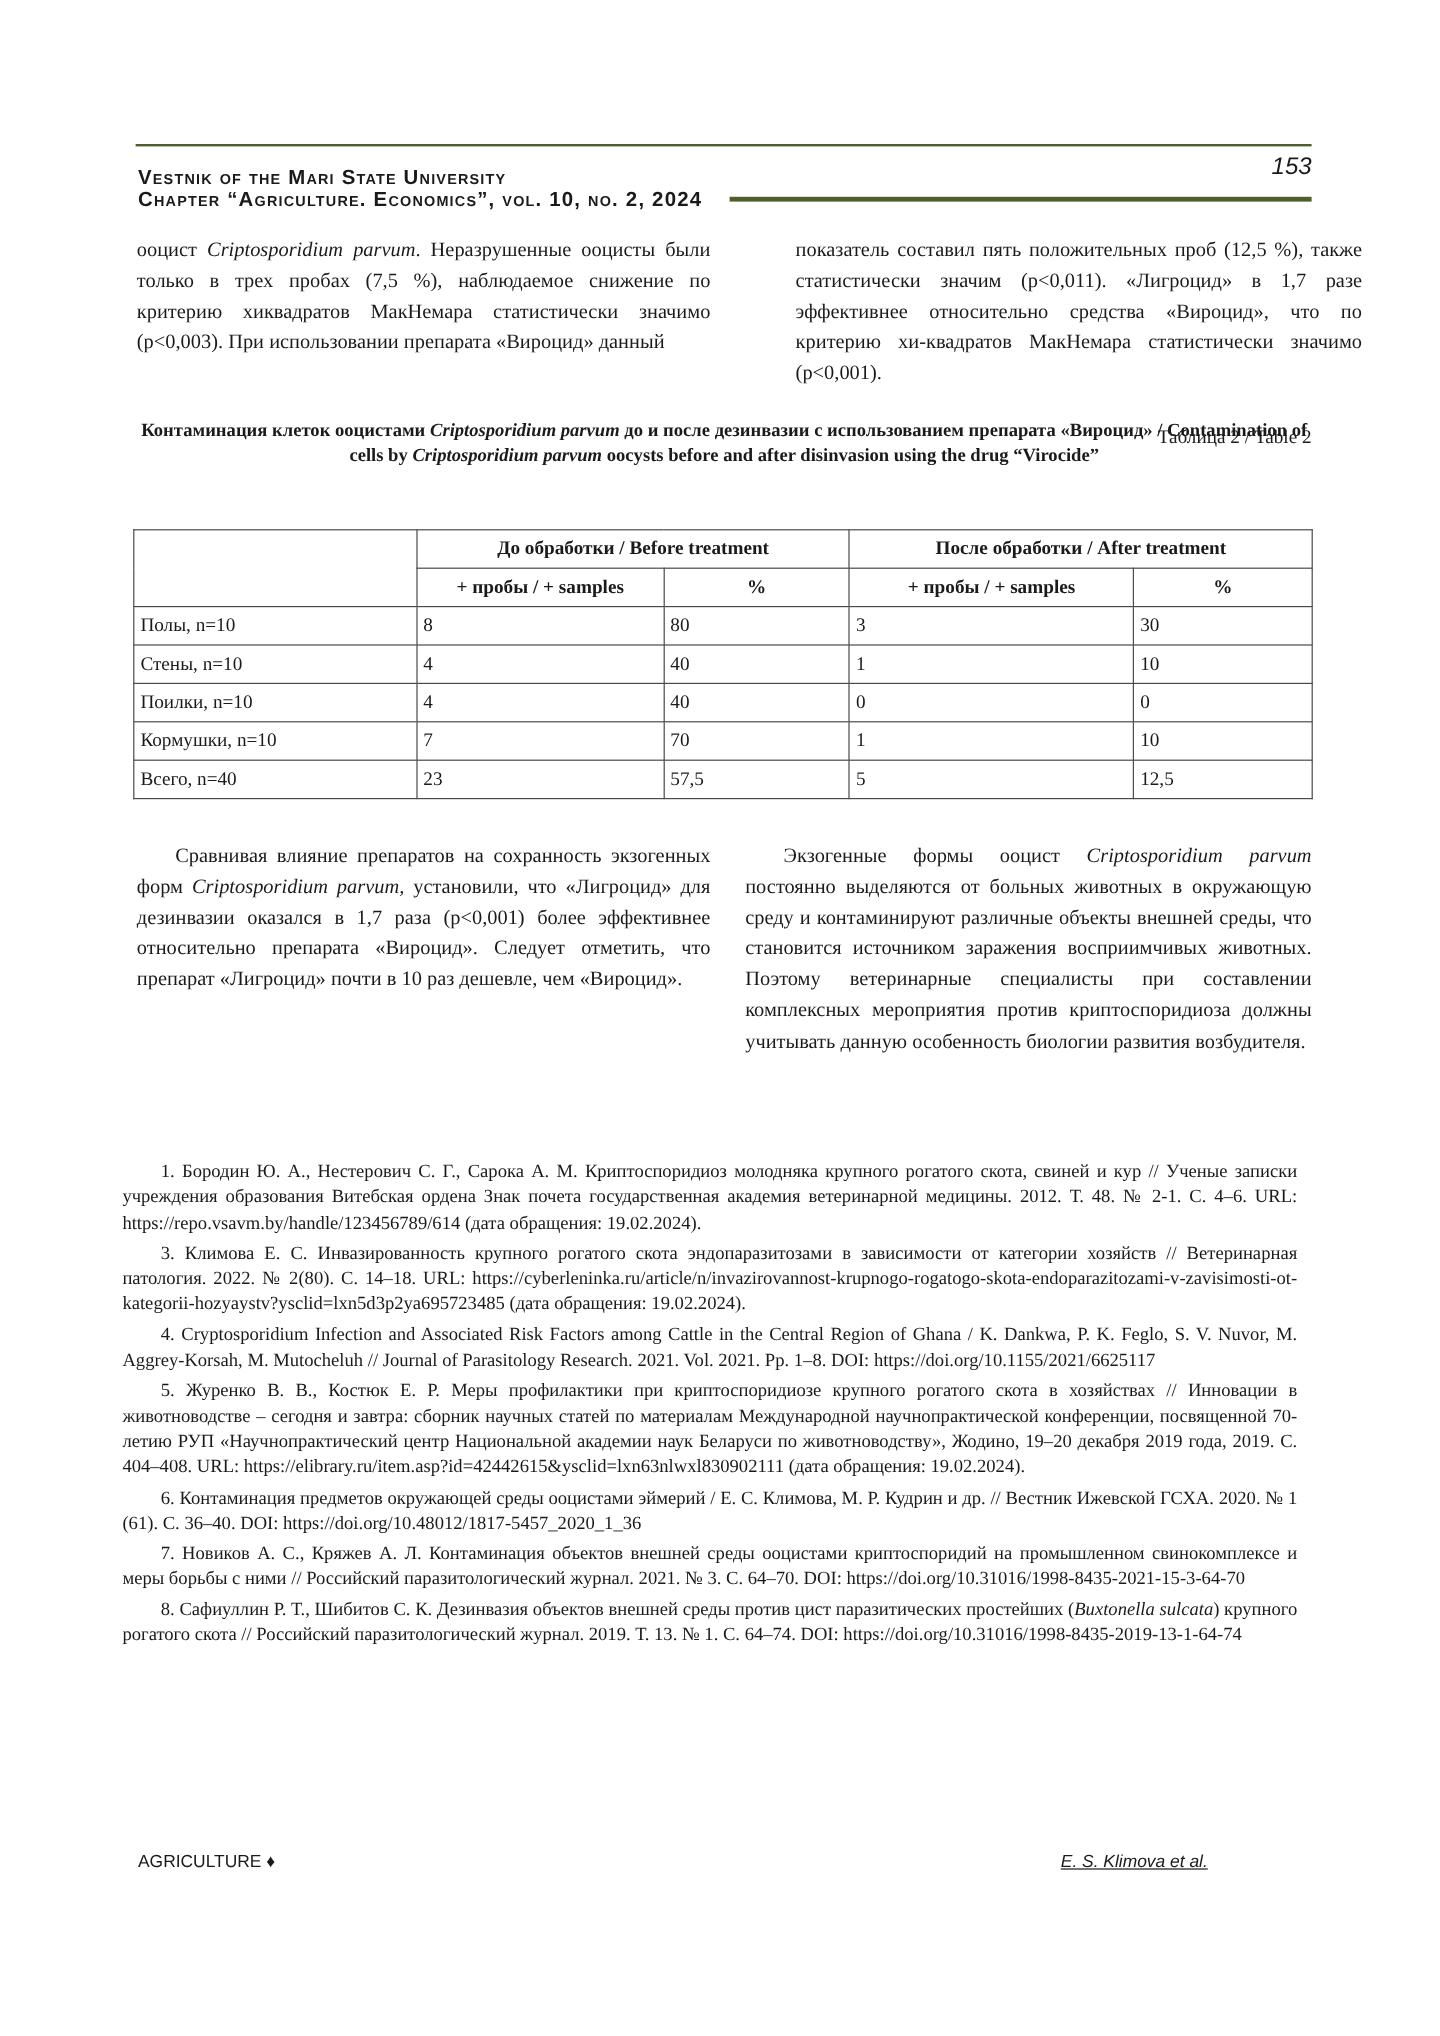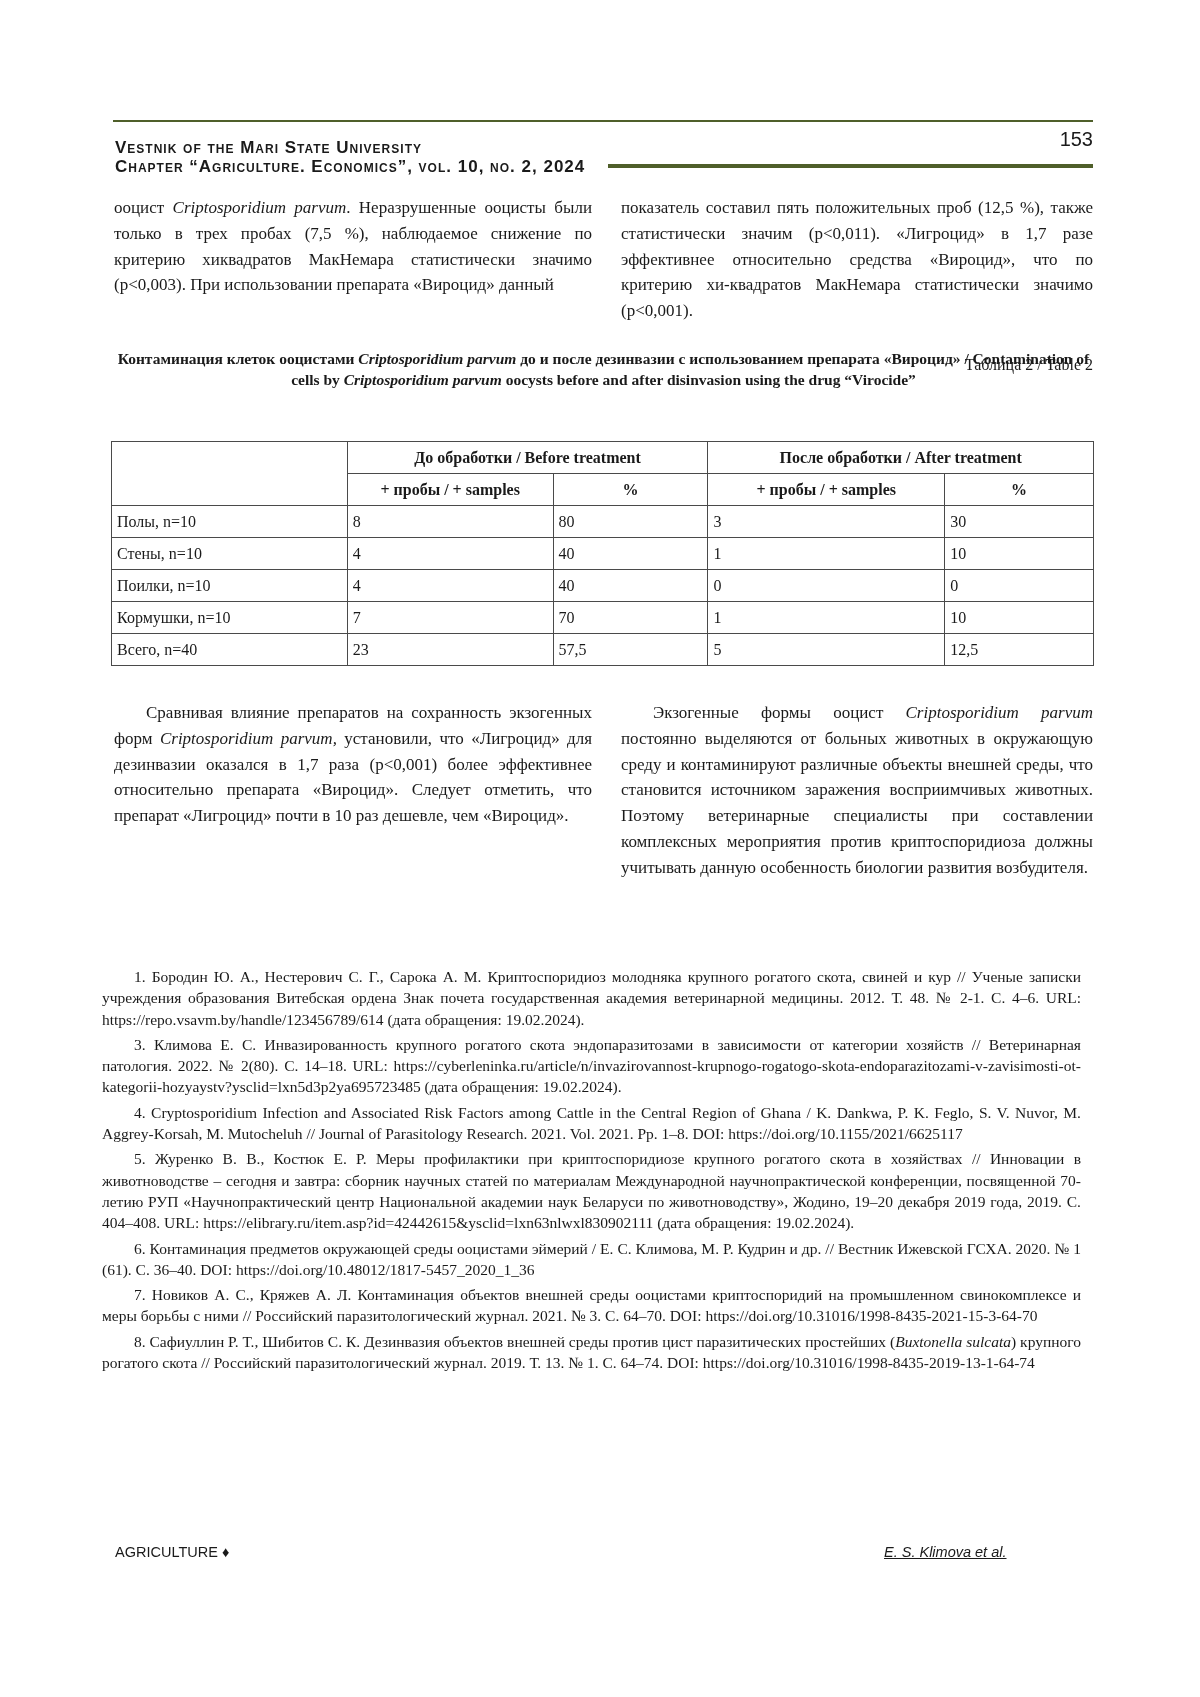--- a/index.html
+++ b/index.html
@@ -1,21 +1,21 @@
 <!DOCTYPE html>
 <html><head>
 <meta charset="utf-8">
 <style>
   html, body { margin: 0; padding: 0; background: #ffffff; }
   body { width: 1200px; height: 1697px; position: relative; color: #1a1a1a; font-family: "Liberation Serif", serif; }
   .top-rule { position: absolute; left: 113px; top: 120px; width: 980px; height: 2px; background: #4f5f2a; }
   .hdr { position: absolute; left: 115px; top: 138px; font-family: Liberation Sans, sans-serif; font-weight: bold; font-size: 17px; letter-spacing: 1px; font-variant: small-caps; line-height: 19px; }
   .hdr div { white-space: nowrap; }
   .hdr-rule { position: absolute; left: 608px; top: 164px; width: 485px; height: 4px; background: #4f5f2a; }
-  .page-num { position: absolute; right: 107px; top: 128px; font-family: "Liberation Sans", sans-serif; font-size: 20px; }
+  .page-num { position: absolute; right: 107px; top: 128px; font-family: "Liberation Sans", sans-serif; font-style: italic; font-size: 20px; }
   .col { position: absolute; font-size: 17px; line-height: 25.8px; text-align: justify; }
   .col p { margin: 0; }
   .col .indent { text-indent: 32px; }
   .left-col { left: 114px; width: 478px; }
   .right-col { left: 621px; width: 472px; }
   i { font-style: italic; }
   .tbl-label { position: absolute; right: 107px; top: 332px; font-size: 16px; margin-top: 24px; }
   .tbl-caption { position: absolute; left: 114px; width: 979px; top: 348px; text-align: center; font-weight: bold; font-size: 15.5px; line-height: 21px; }
   table.data { position: absolute; left: 111px; top: 441px; width: 983px; border-collapse: collapse; font-size: 16px; }
   table.data td, table.data th { border: 1.5px solid #4a4a4a; height: 31px; padding: 0 5px; font-weight: normal; }
@@ -34,21 +34,21 @@
 <div class="hdr">
   <div>Vestnik of the Mari State University</div>
   <div>Chapter “Agriculture. Economics”, vol. 10, no. 2, 2024</div>
 </div>
 <div class="hdr-rule"></div>
 <div class="page-num">153</div>
 
 <div class="col left-col" style="top:195px;">
   <p><span>ооцист </span><i>Criptosporidium parvum</i><span>. Неразрушенные ооцисты были только в трех пробах (7,5 %), наблюдаемое снижение по критерию хиквадратов МакНемара статистически значимо (p&lt;0,003). При использовании препарата «Вироцид» данный</span></p>
 </div>
-<div class="col right-col" style="top:195px;">
+<div class="col right-col" style="top:195px;margin-left:42px;">
   <p>показатель составил пять положительных проб (12,5 %), также статистически значим (p&lt;0,011). «Лигроцид» в 1,7 разе эффективнее относительно средства «Вироцид», что по критерию хи-квадратов МакНемара статистически значимо (p&lt;0,001).</p>
 </div>
 
 <div class="tbl-label">Таблица 2 / Table 2</div>
 <div class="tbl-caption">
   <span>Контаминация клеток ооцистами </span><i>Criptosporidium parvum</i><span> до и после дезинвазии с использованием препарата «Вироцид» / Contamination of cells by </span><i>Criptosporidium parvum</i><span> oocysts before and after disinvasion using the drug “Virocide”</span>
 </div>
 
 <table class="data">
   <colgroup>

